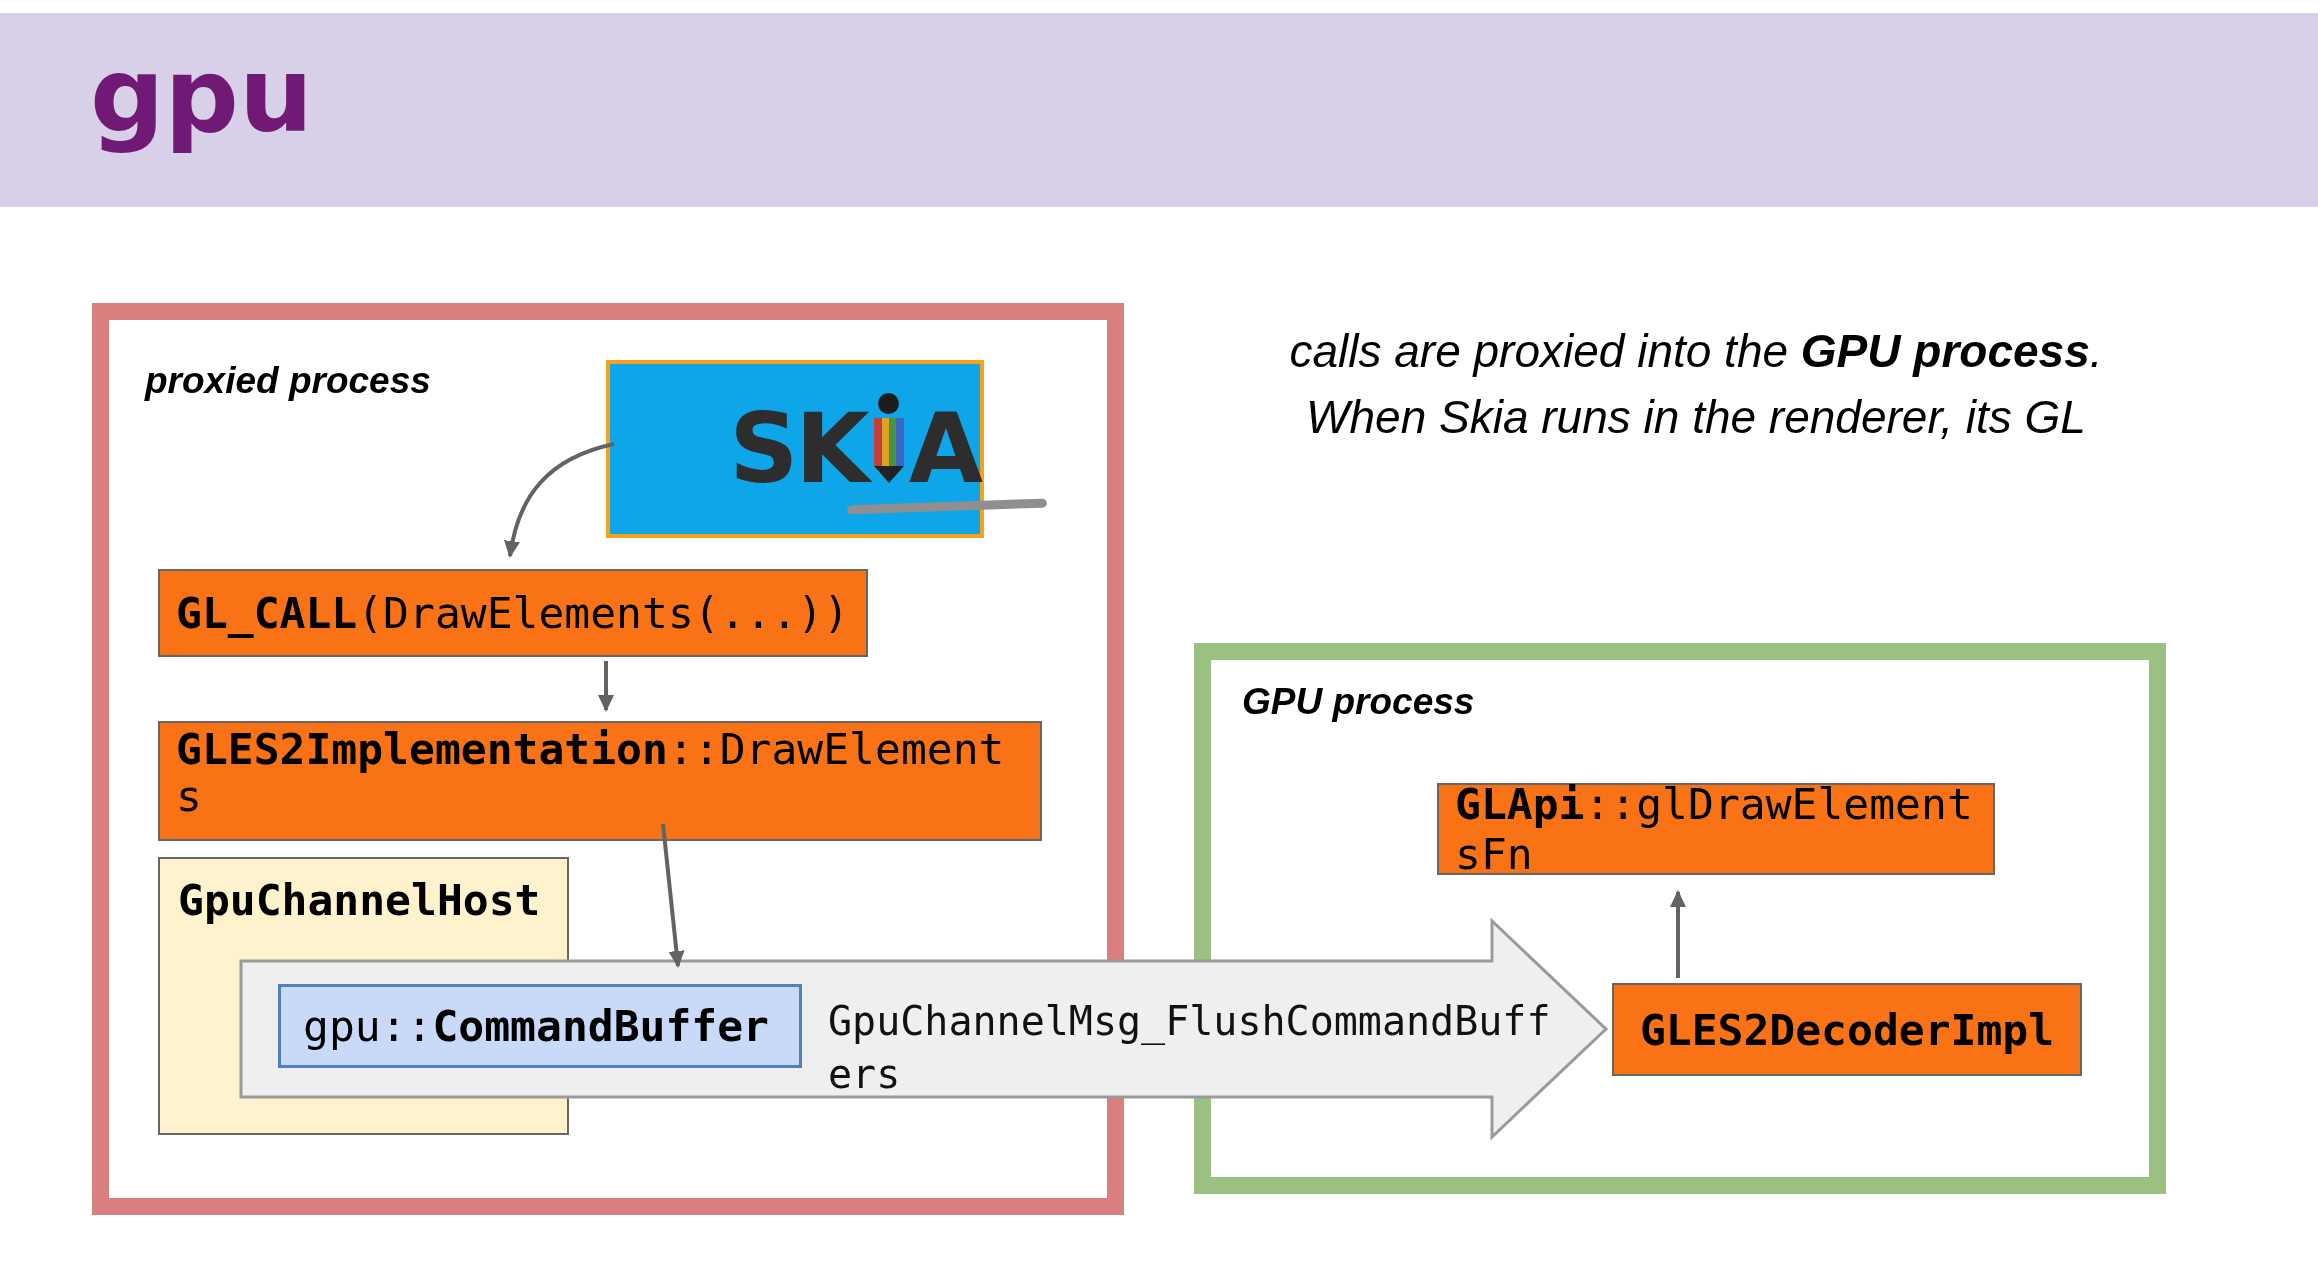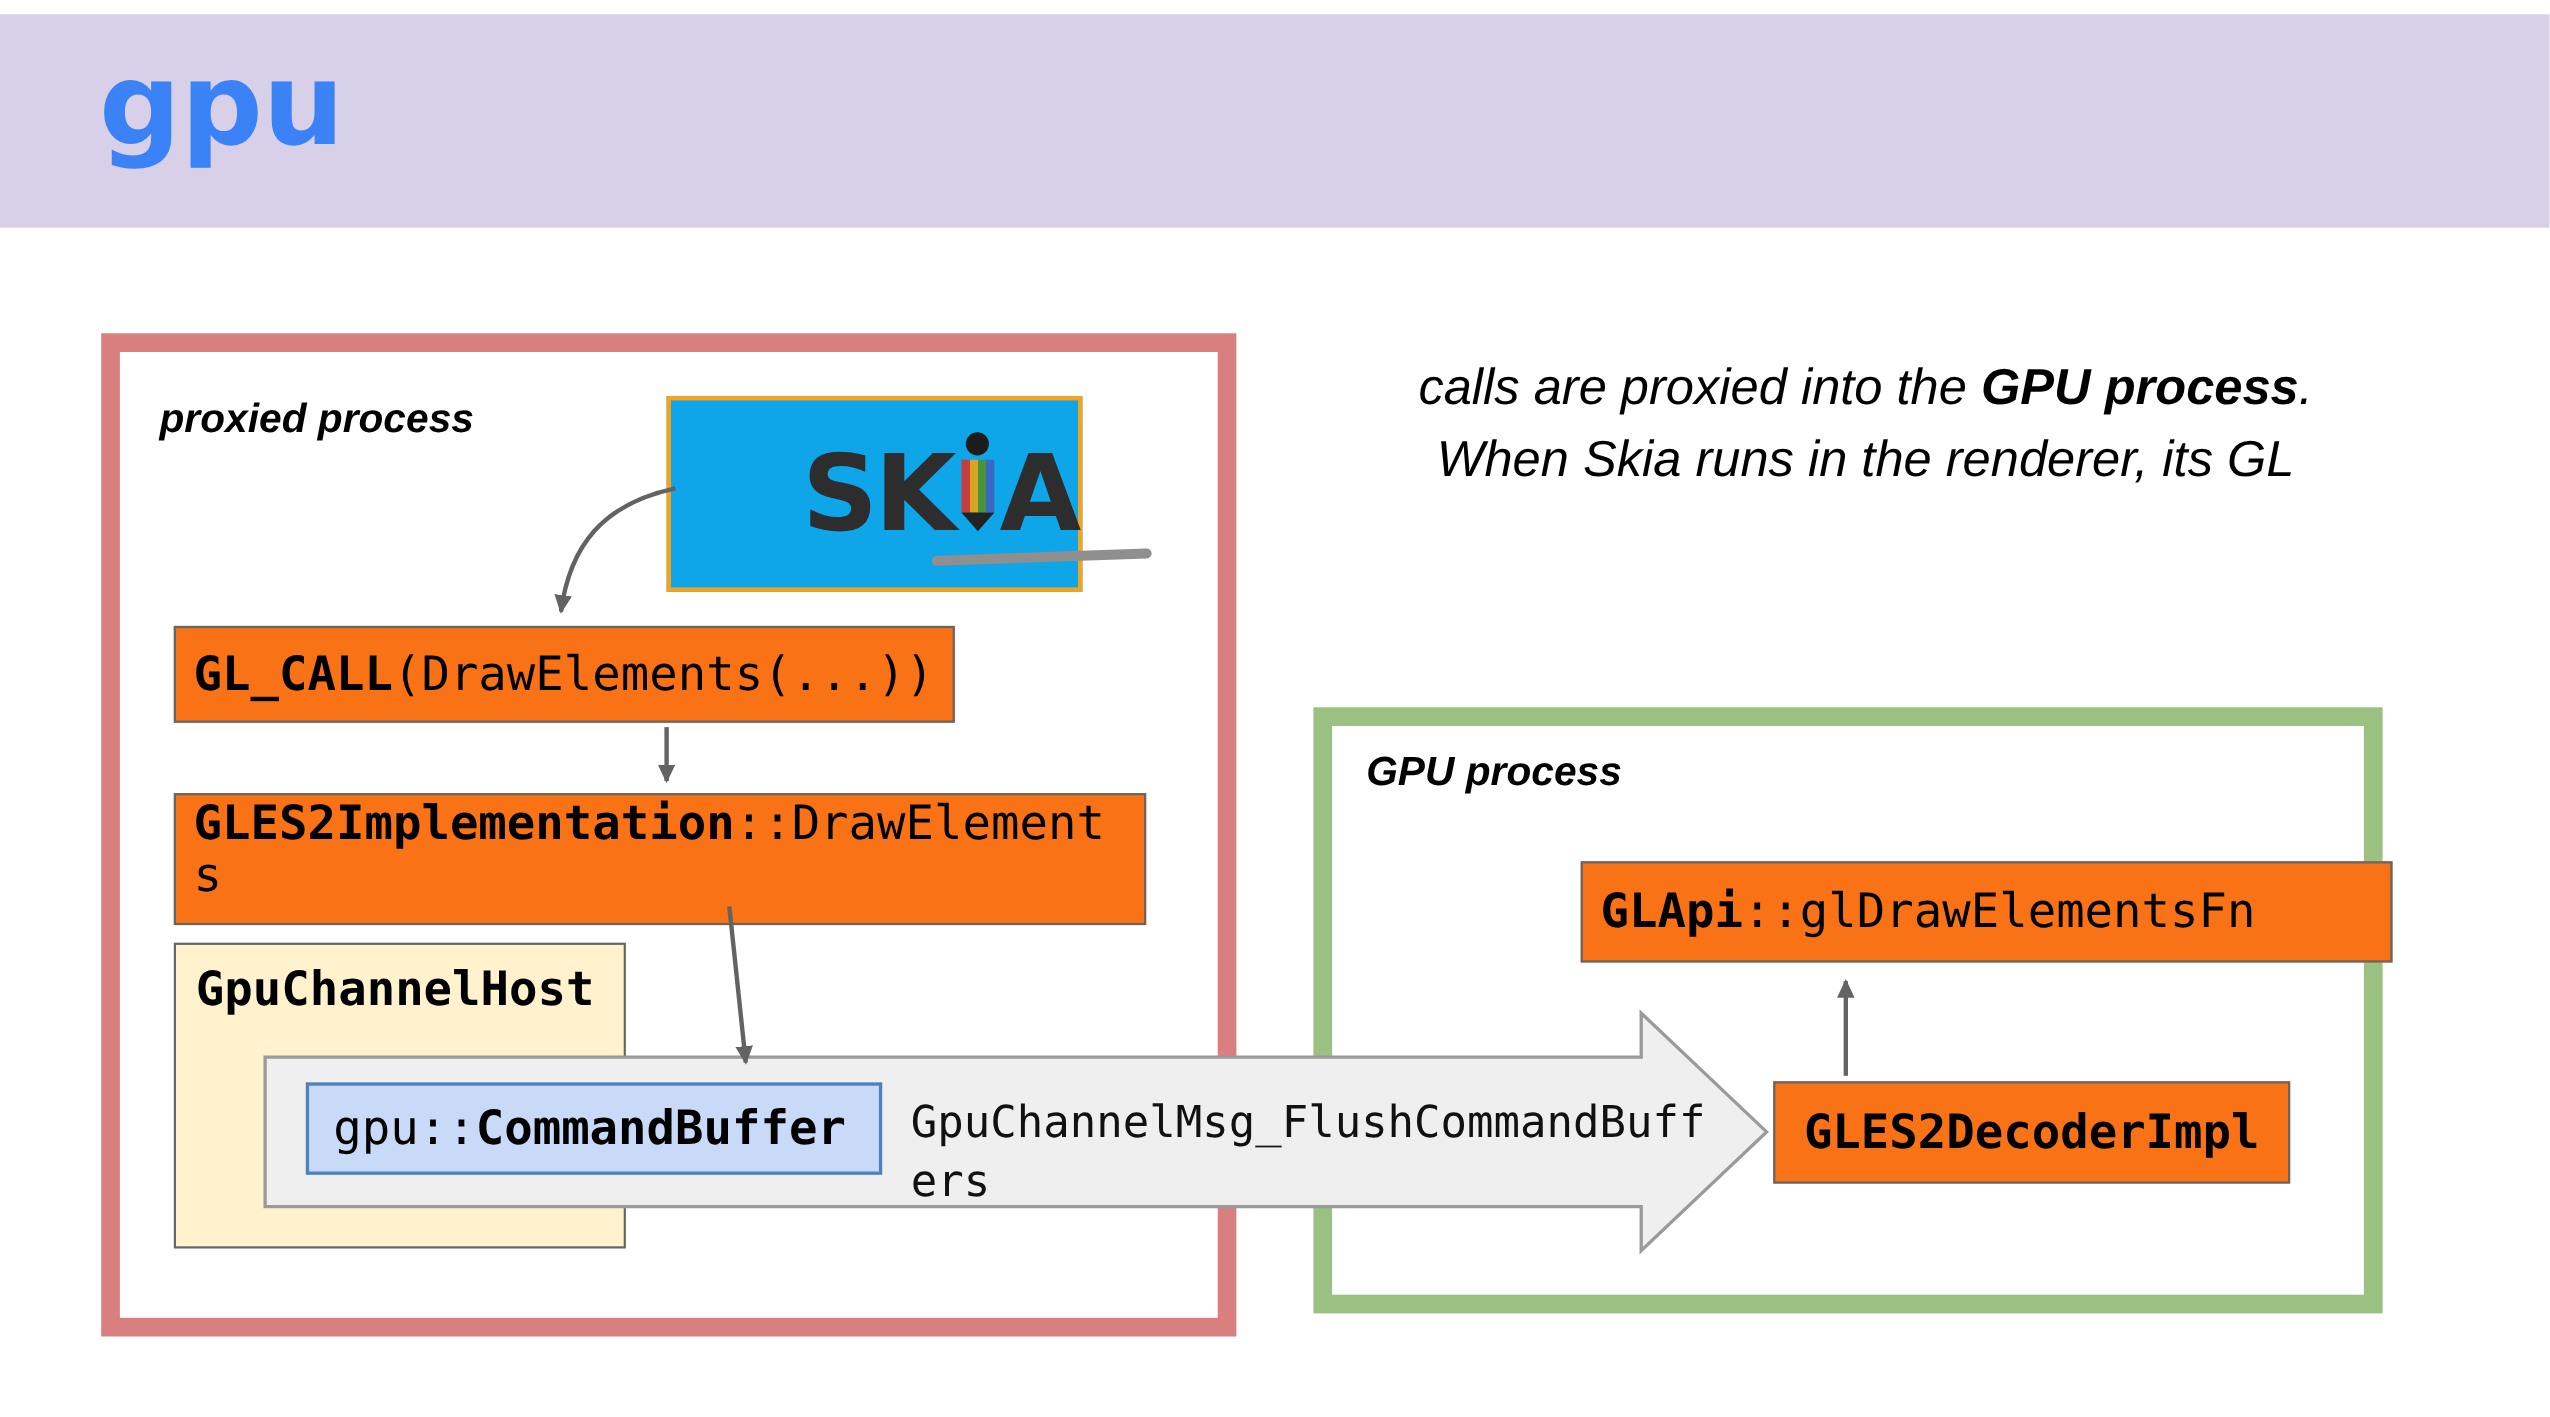--- a/index.html
+++ b/index.html
@@ -6,21 +6,21 @@
   html,body { background:#ffffff; }
   #canvas {
     position:relative; width:2318px; height:1288px; overflow:hidden;
     background:#ffffff; font-family:"Liberation Sans", sans-serif;
   }
   .abs { position:absolute; }
 
   #header { left:0; top:13px; width:2318px; height:194px; background:#d8d0e8; }
   #title {
     left:90px; top:34px; font-family:"DejaVu Sans", sans-serif;
-    font-size:104px; font-weight:bold; color:#3b82f6;
+    font-size:104px; font-weight:bold; color:#701a75;
   }
 
   #caption {
     left:1196px; top:318px; width:1000px; text-align:center;
     font-style:italic; font-size:46px; line-height:66px; color:#000;
   }
 
   .proc-box { background:#ffffff; z-index:1; }
   #renderer-box { left:92px; top:303px; width:1032px; height:912px; border:17px solid #d97f7f; }
   #gpu-box { left:1194px; top:643px; width:972px; height:551px; border:17px solid #9ac182; }
@@ -33,21 +33,21 @@
     font-family:"DejaVu Sans Mono","Liberation Mono",monospace;
     font-size:43px; display:flex; align-items:center; padding:0 16px;
     word-break:break-all; z-index:1;
   }
   .code-box .txt { width:100%; }
   .b { font-weight:bold; }
 
   #gl-call-box  { left:158px; top:569px; width:710px; height:88px; }
   #gles2-box    { left:158px; top:721px; width:884px; height:120px;
                   line-height:47px; align-items:flex-start; padding-top:3px; }
-  #glapi-box    { left:1437px; top:783px; width:738px; height:92px; }
+  #glapi-box    { left:1437px; top:783px; width:558px; height:92px; }
   #decoder-box  { left:1612px; top:983px; width:470px; height:93px; justify-content:center; text-align:center; }
 
   #gpuchannel-box {
     left:158px; top:857px; width:411px; height:278px;
     background:#fff2cc; border:2px solid #666666; z-index:1;
     font-family:"DejaVu Sans Mono","Liberation Mono",monospace;
     font-size:43px; font-weight:bold; color:#000; padding:16px 18px;
   }
 
   #cmdbuf-box {

